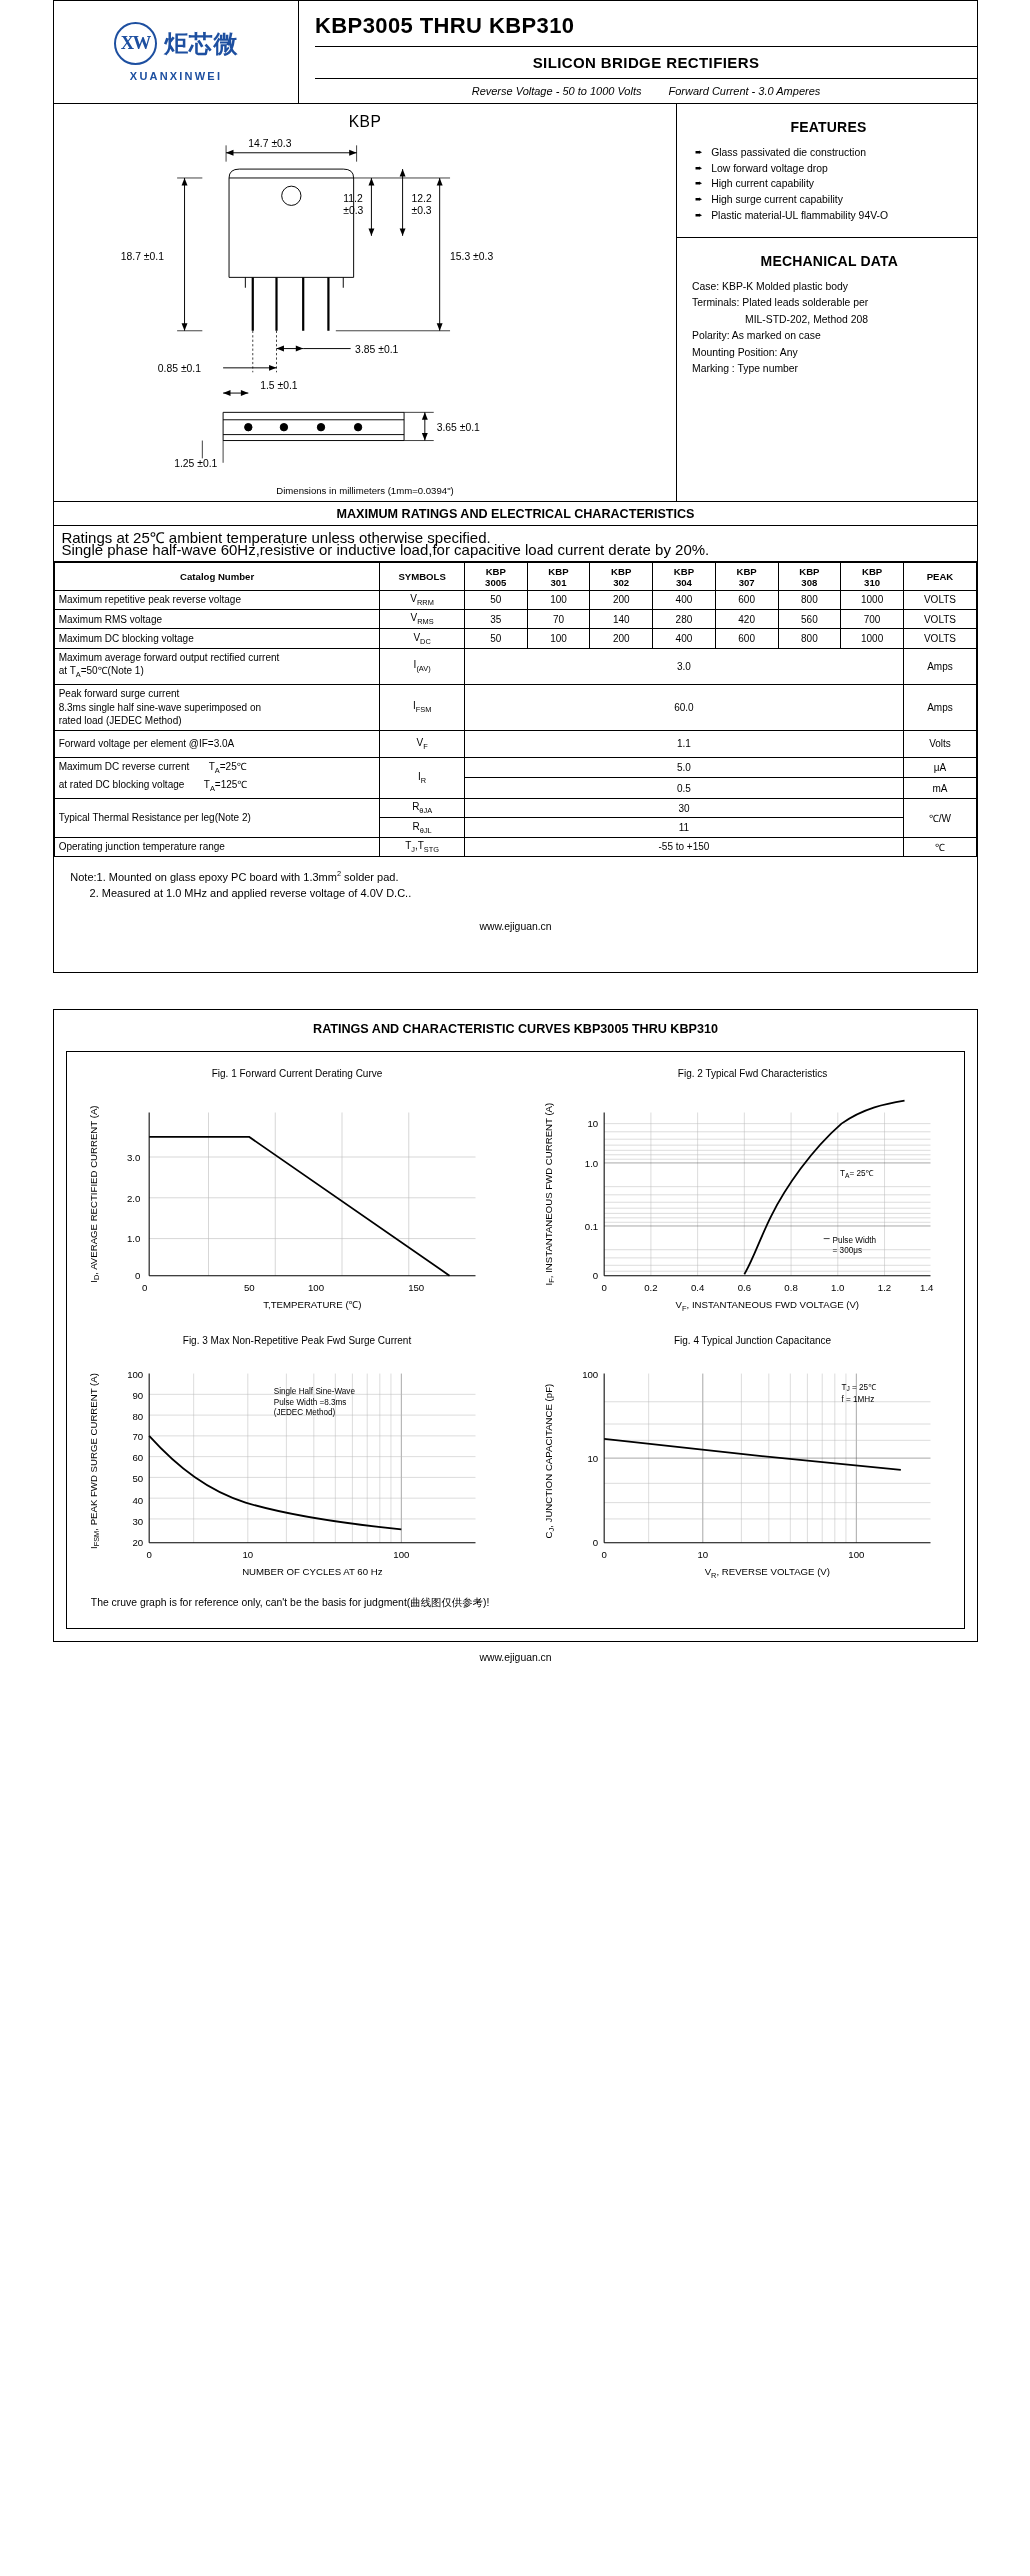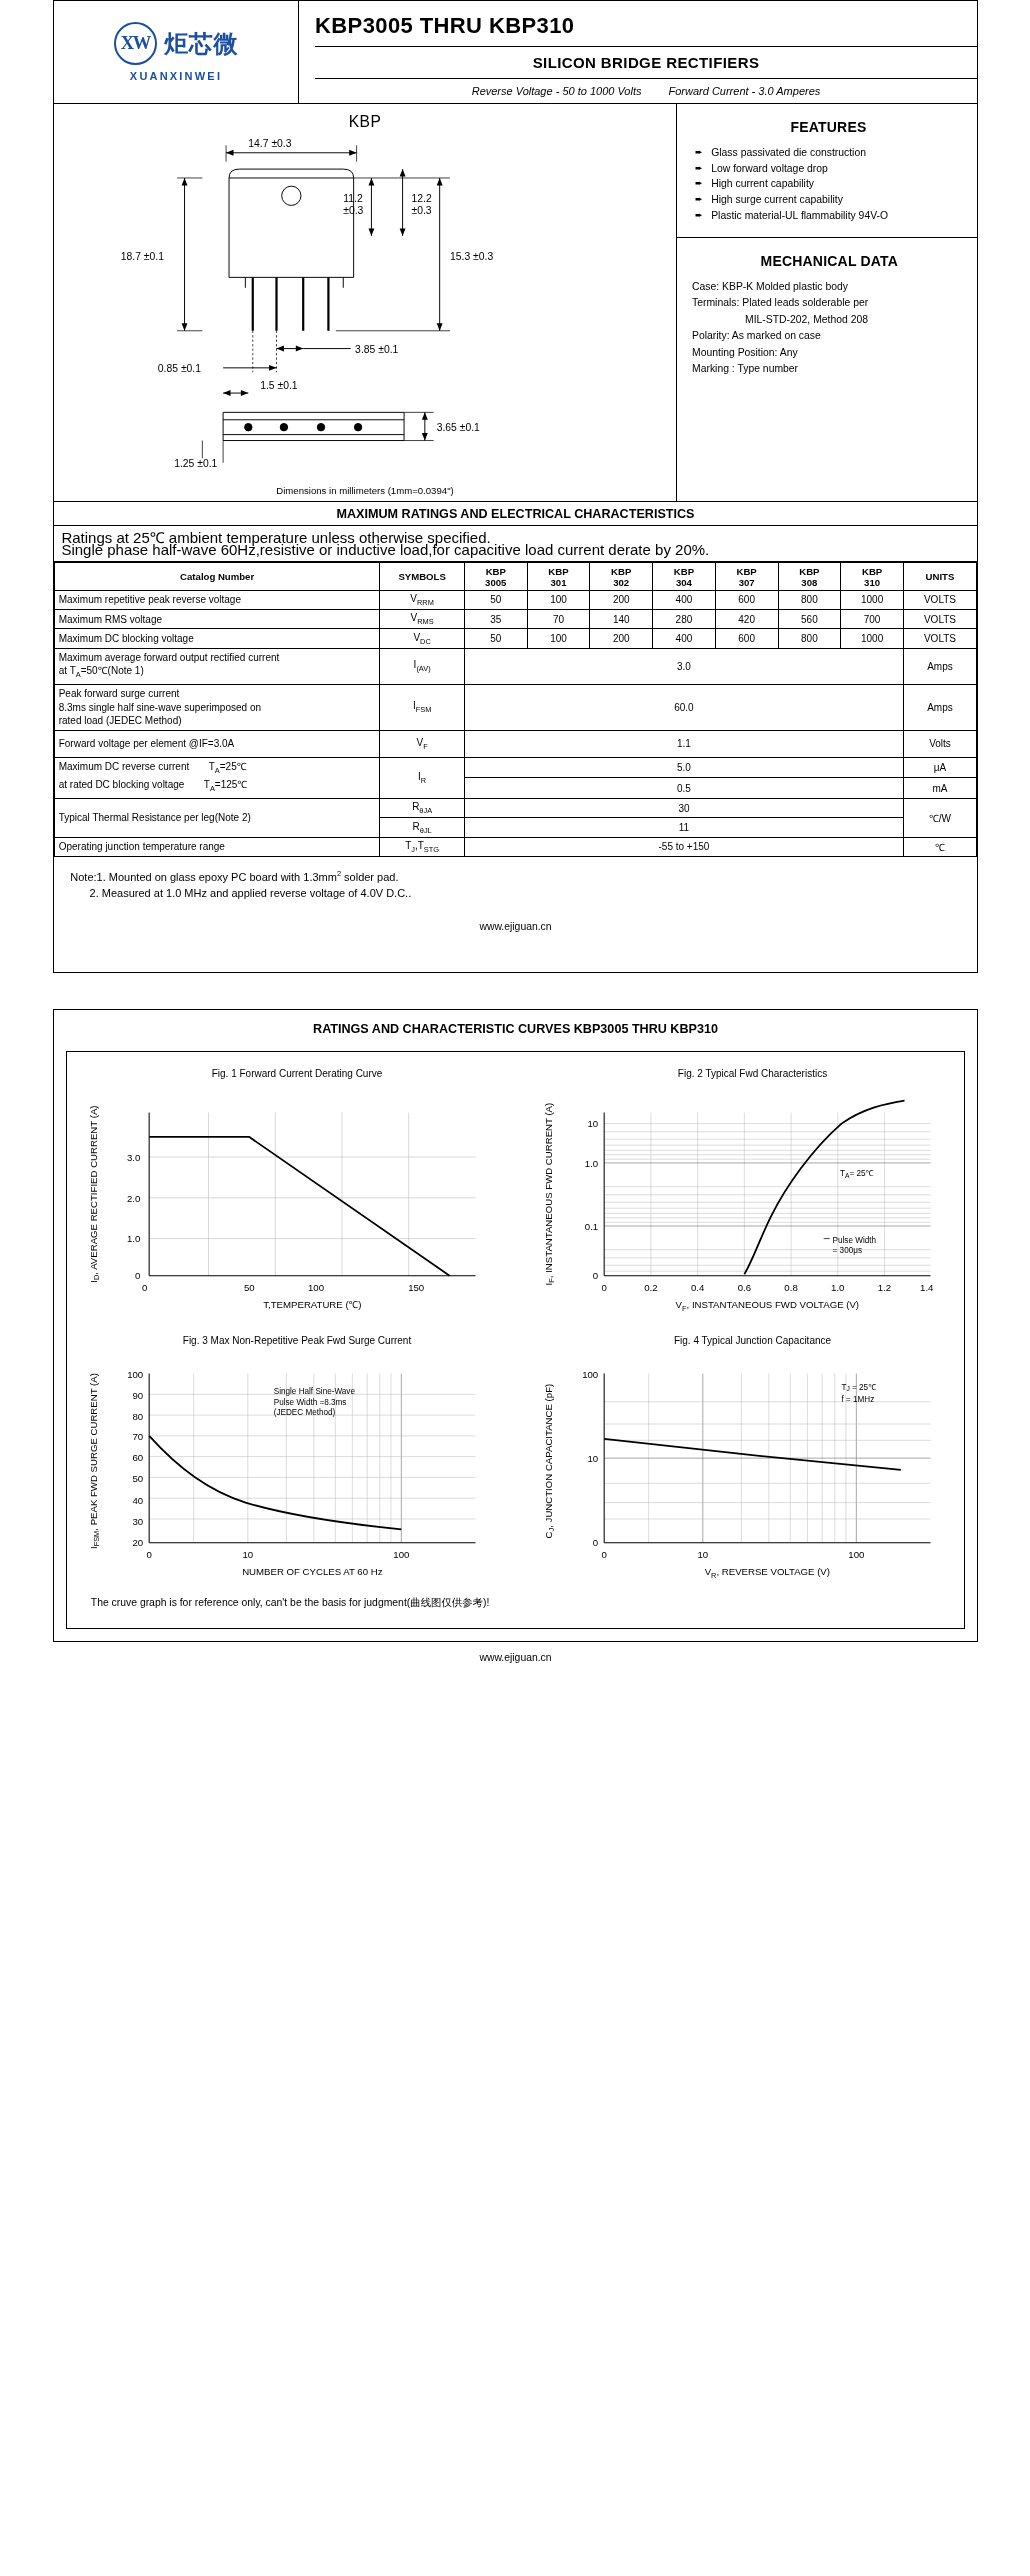--- a/index.html
+++ b/index.html
@@ -256,21 +256,21 @@
           <tr>
         <th class="left" style="width:223px">Catalog          Number</th>
         <th style="width:58px">SYMBOLS</th>
         <th style="width:43px">KBP<br>3005</th>
         <th style="width:43px">KBP<br>301</th>
         <th style="width:43px">KBP<br>302</th>
         <th style="width:43px">KBP<br>304</th>
         <th style="width:43px">KBP<br>307</th>
         <th style="width:43px">KBP<br>308</th>
         <th style="width:43px">KBP<br>310</th>
-        <th style="width:50px">UNITS</th>
+        <th style="width:50px">PEAK</th>
       </tr>
       <tr>
         <td class="left">Maximum repetitive peak reverse voltage</td>
         <td>V<span class="sub">RRM</span></td>
         <td>50</td>
         <td>100</td>
         <td>200</td>
         <td>400</td>
         <td>600</td>
         <td>800</td>

